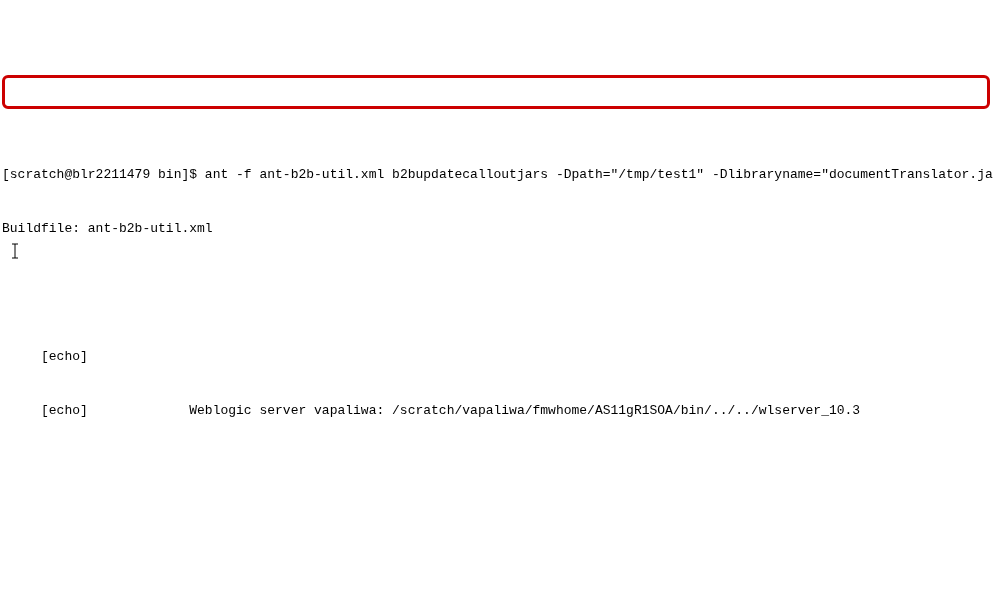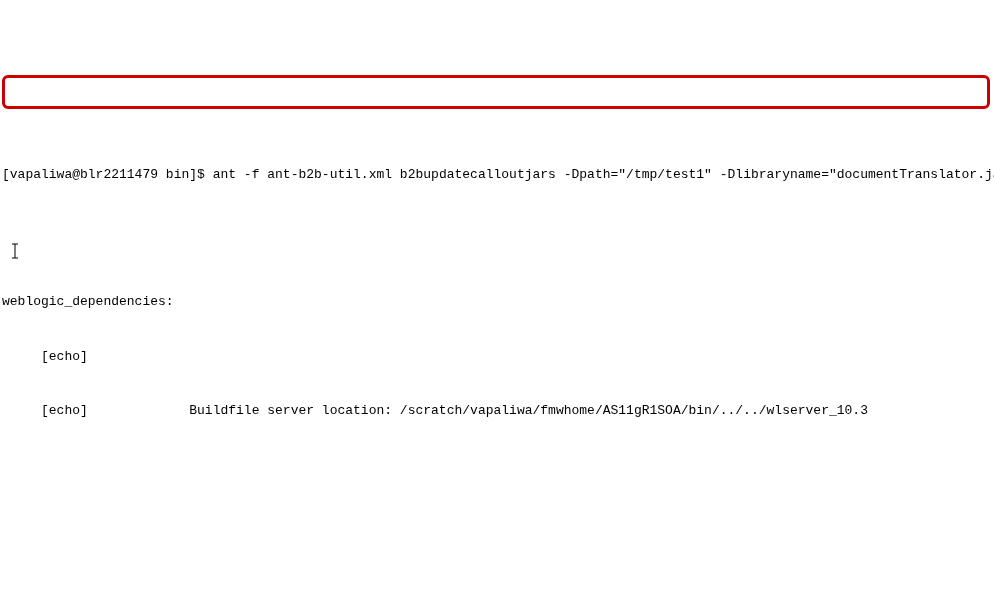--- a/index.html
+++ b/index.html
@@ -46,26 +46,26 @@
 <body>
 
 
 
 <div class="terminal">
   <div class="highlight-box-1"></div>
   
   <svg class="cursor-icon" viewBox="0 0 10 16">
     <path d="M2 1 L5 1 L8 1 M5 1 L5 15 M2 15 L5 15 L8 15" stroke="#000" stroke-width="1" fill="none"></path>
   </svg>
-  <div class="line"><span>[vapaliwa@blr2211479 bin]$ </span><span>ant -f ant-b2b-util.xml b2bupdatecalloutjars -Dpath="/tmp/test1" -Dlibraryname="documentTranslator.jar"</span></div>
+  <div class="line"><span>[scratch@blr2211479 bin]$ </span><span>ant -f ant-b2b-util.xml b2bupdatecalloutjars -Dpath="/tmp/test1" -Dlibraryname="documentTranslator.jar"</span></div>
+  <div class="line">Buildfile: ant-b2b-util.xml</div>
   <div class="line"></div>
   <div class="line"></div>
-  <div class="line">weblogic_dependencies:</div>
   <div class="line">     [echo]</div>
-  <div class="line">     [echo]             Buildfile server location: /scratch/vapaliwa/fmwhome/AS11gR1SOA/bin/../../wlserver_10.3</div>
+  <div class="line">     [echo]             Weblogic server vapaliwa: /scratch/vapaliwa/fmwhome/AS11gR1SOA/bin/../../wlserver_10.3</div>
   
   <div class="line"></div>
   
   <div class="line"></div>
   
   
   
   
   
   

